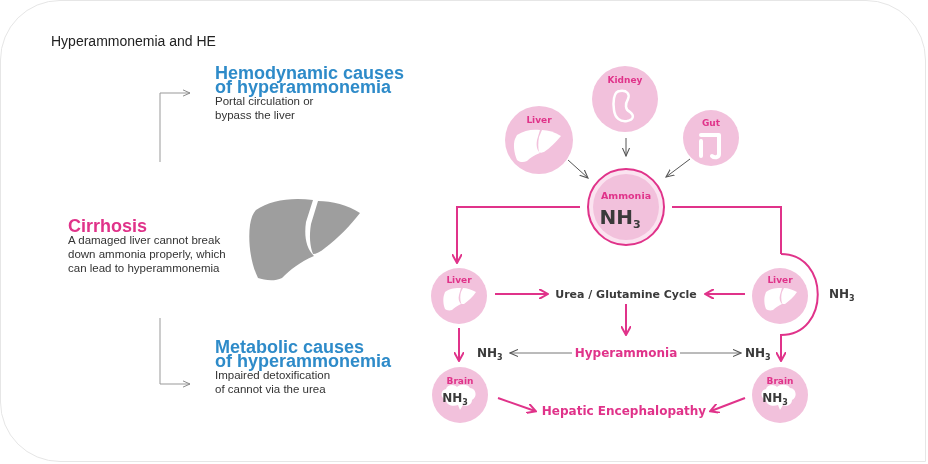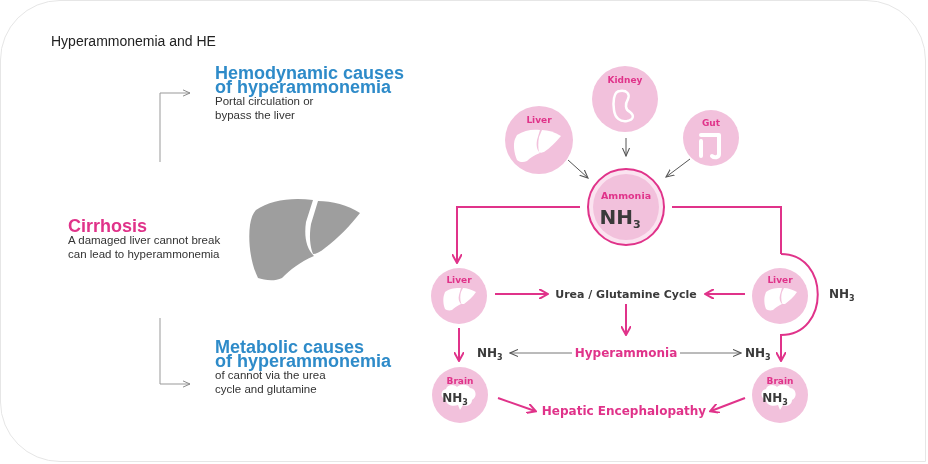--- a/index.html
+++ b/index.html
@@ -26,28 +26,29 @@
 <div class="blk" style="left:215px; top:66px;">
   <div class="hd blue">Hemodynamic causes</div>
   <div class="hd blue">of hyperammonemia</div>
   <div>Portal circulation or</div>
   <div>bypass the liver</div>
 </div>
 
 <div class="blk" style="left:68px; top:219px;">
   <div class="hd pink">Cirrhosis</div>
   <div>A damaged liver cannot break</div>
+  <div>down ammonia properly, which</div>
   <div>can lead to hyperammonemia</div>
 </div>
 
 <div class="blk" style="left:215px; top:340px;">
   <div class="hd blue">Metabolic causes</div>
   <div class="hd blue">of hyperammonemia</div>
+  <div>Impaired detoxification</div>
   <div>of cannot via the urea</div>
-  <div>cycle and glutamine</div>
 </div>
 
 <svg width="928" height="464" viewBox="0 0 928 464">
   <defs>
     <marker id="grayArrow" viewBox="0 0 10 10" refX="9" refY="5" markerWidth="8" markerHeight="8" orient="auto">
       <path d="M0,1 L9,5 L0,9" fill="none" stroke="#888" stroke-width="1.2"></path>
     </marker>
     <marker id="darkArrow" viewBox="0 0 10 10" refX="9" refY="5" markerWidth="9" markerHeight="9" orient="auto">
       <path d="M0,1 L9,5 L0,9" fill="none" stroke="#555" stroke-width="1.2"></path>
     </marker>

